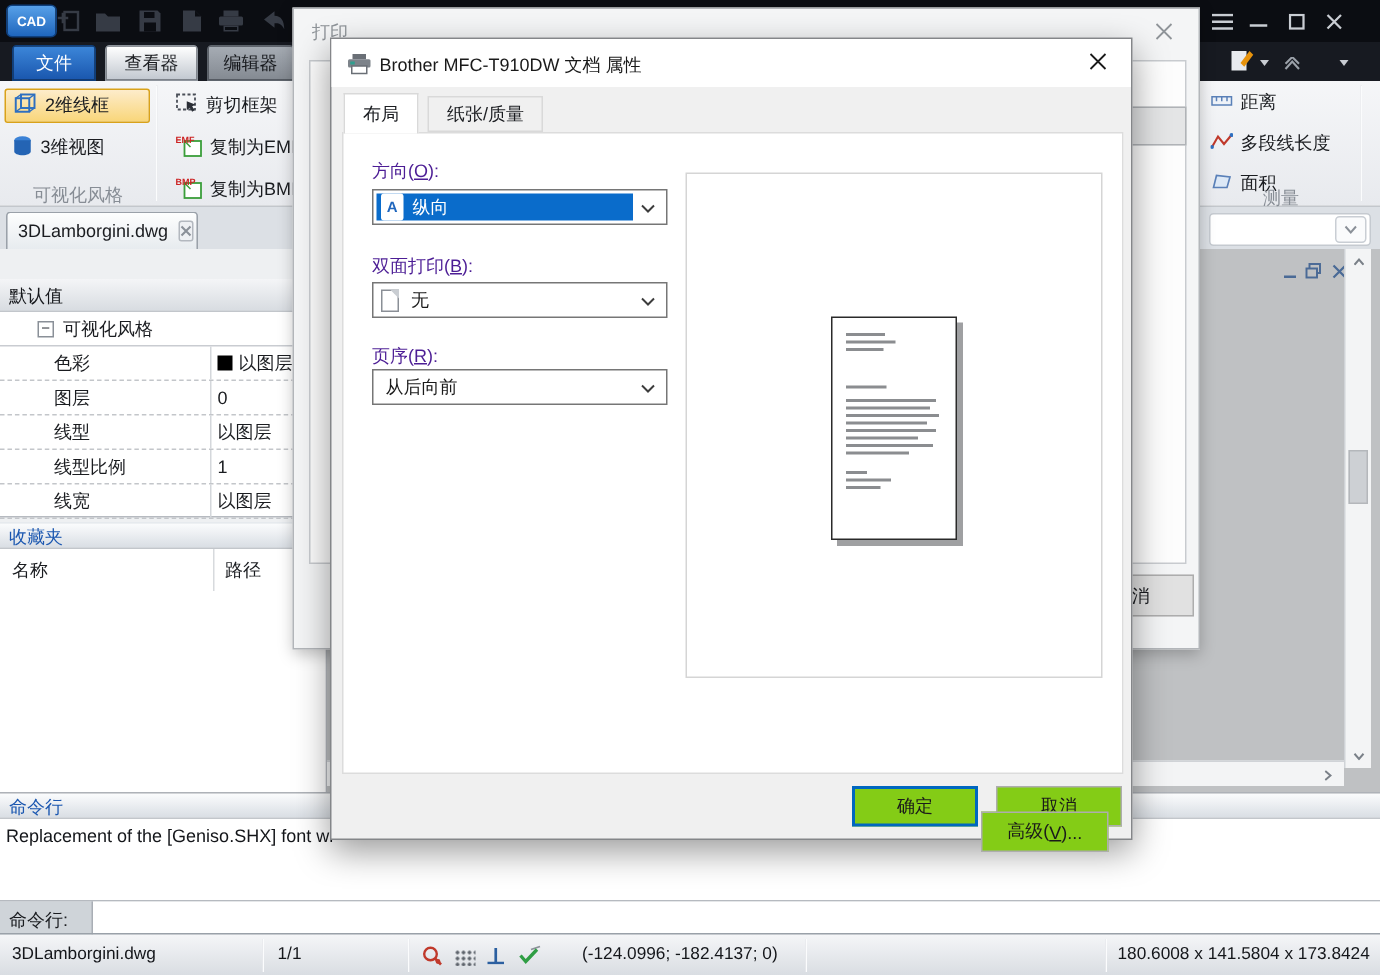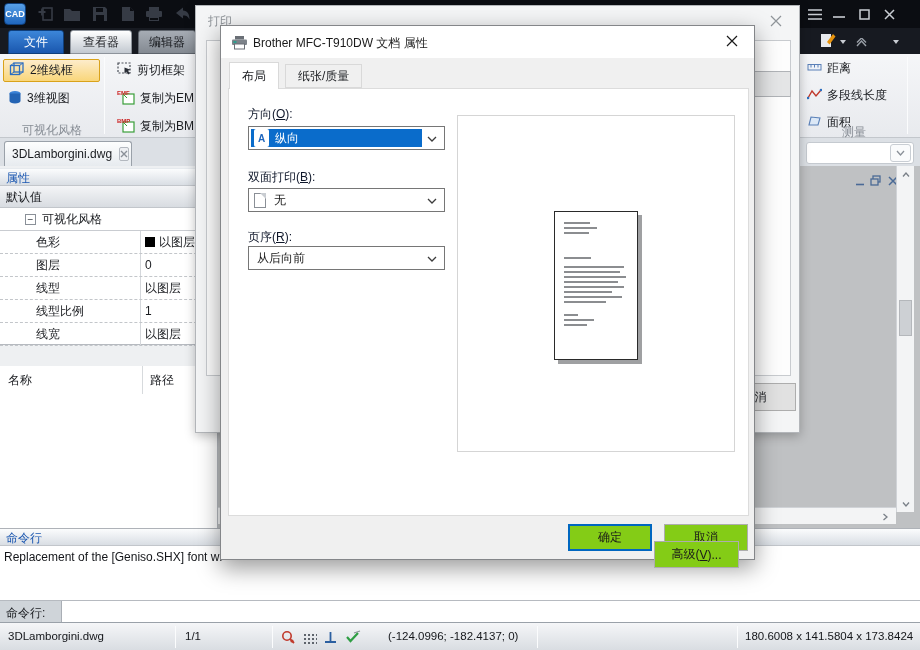--- a/index.html
+++ b/index.html
@@ -3,21 +3,21 @@
 <meta charset="utf-8">
 <style>
   * { box-sizing: border-box; margin: 0; padding: 0; }
   html,body { width:920px; height:650px; overflow:hidden; }
   body { font-family:"Liberation Sans","DejaVu Sans",sans-serif; font-size:12px; color:#1a1c20; }
   .app { position:relative; width:920px; height:650px; background:#f0f0f0; overflow:hidden; }
   .abs { position:absolute; }
 
   
   .titlebar { left:0; top:0; width:920px; height:28px; background:#0b0d12; }
-  .cad-logo { left:4px; top:3px; width:22px; height:22px; border-radius:4px;
+  .cad-logo { left:4px; top:3px; width:34px; height:22px; border-radius:4px;
     background:linear-gradient(#57a0e8,#1f66bd); color:#fff; font-weight:bold; font-size:9px;
     display:flex; align-items:center; justify-content:center; border:1px solid #0f3f7c; }
   .tb-icon { top:5px; width:20px; height:18px; display:flex; align-items:center; justify-content:center; }
   .win-glyph { top:6px; width:18px; height:16px; display:flex; align-items:center; justify-content:center; }
 
   
   .ribbontabs { left:0; top:28px; width:920px; height:26px; background:#171a21; }
   .rtab { top:2px; height:24px; display:flex; align-items:center; justify-content:center;
     border-radius:3px 3px 0 0; font-size:12px; }
   .rtab-file { left:8px; width:56px; background:linear-gradient(#3c86d9,#1a57ae); color:#fff; border:1px solid #0f3f7c; }
@@ -95,21 +95,21 @@
   
   .propsdlg { left:220px; top:25px; width:535px; height:535px; background:#f0f0f0; border:1px solid #848689;
     box-shadow:0 8px 22px rgba(0,0,0,.4); z-index:20; }
   .pd-title { left:0; top:0; width:533px; height:32px; background:#fff; }
   .pd-title .txt { left:32px; top:9px; color:#1a1a1a; }
   .pd-close { right:0; top:0; width:45px; height:30px; display:flex; align-items:center; justify-content:center; }
   .pd-tab { top:36px; height:26px; display:flex; align-items:center; justify-content:center; padding:0 12px; }
   .pd-tab.active { left:8px; background:#fff; border:1px solid #d9d9d9; border-bottom:none; height:27px; z-index:2; }
   .pd-tab.idle { left:64px; background:#f0f0f0; border:1px solid #d9d9d9; top:38px; height:24px; }
   .pd-content { left:7px; top:62px; width:521px; height:428px; background:#fff; border:1px solid #dcdcdc; z-index:1; }
-  .fldlabel { left:19px; color:#0f172a; }
+  .fldlabel { left:19px; color:#4c1d95; }
   .combo { left:19px; width:197px; height:24px; border:1px solid #767676; background:#fff; display:flex; align-items:center; }
   .combo .chev { margin-left:auto; margin-right:7px; }
   .combo-sel { position:absolute; left:2px; top:2px; bottom:2px; right:22px; background:#0a6ccb; color:#fff;
     display:flex; align-items:center; gap:6px; padding-left:3px; }
   .icon-portrait { width:15px; height:18px; background:#fff; border-radius:2px; color:#1f66bd; font-size:10px; font-weight:bold;
     display:flex; align-items:center; justify-content:center; }
   .icon-page { width:12px; height:15px; background:#fff; border:1px solid #8a8f96; position:relative; margin-left:5px; }
   .icon-page::after { content:""; position:absolute; right:-1px; top:-1px; border:3px solid #c9cdd2; border-left-color:transparent; border-bottom-color:transparent; }
   .combo .val { margin-left:8px; color:#1a1a1a; }
   .preview { left:228px; top:26px; width:278px; height:337px; background:#fff; border:1px solid #d5d5d5; }
@@ -344,21 +344,20 @@
   </div>
   <div class="abs hscroll">
     <span class="abs sarrow" style="right:2px;top:1px">
       <svg width="5" height="8" viewBox="0 0 5 8">
           <path d="M0.5 1L4 4 0.5 7" stroke="#7a8088" stroke-width="1.3" fill="none"></path>
         </svg>
     </span>
   </div>
 
   <div class="abs leftpanel">
-    <div class="abs phead" style="top:2px">属性</div>
     <div class="abs pdefault">默认值</div>
     <div class="abs ptable">
       <div class="prow prow-group">
         <div class="pcell-l2">
           <span class="expbox">−</span>
           <span>可视化风格</span>
         </div>
       </div>
       <div class="prow">
         <div class="pcell-l">色彩</div>
@@ -385,20 +384,21 @@
             <span>1</span>
           </div>
       </div>
       <div class="prow">
         <div class="pcell-l">线宽</div>
         <div class="pcell-v">
             <span>以图层</span>
           </div>
       </div>
     </div>
+    <div class="abs phead" style="top:182px">收藏夹</div>
     <div class="abs favlist">
       <span class="favcol" style="left:8px">名称</span>
       <span class="favdiv"></span>
       <span class="favcol" style="left:150px">路径</span>
     </div>
   </div>
 
   <div class="abs cmdhead">命令行</div>
   <div class="abs cmdbody">
     <div class="cmdmsg">Replacement of the [Geniso.SHX] font wi</div>

